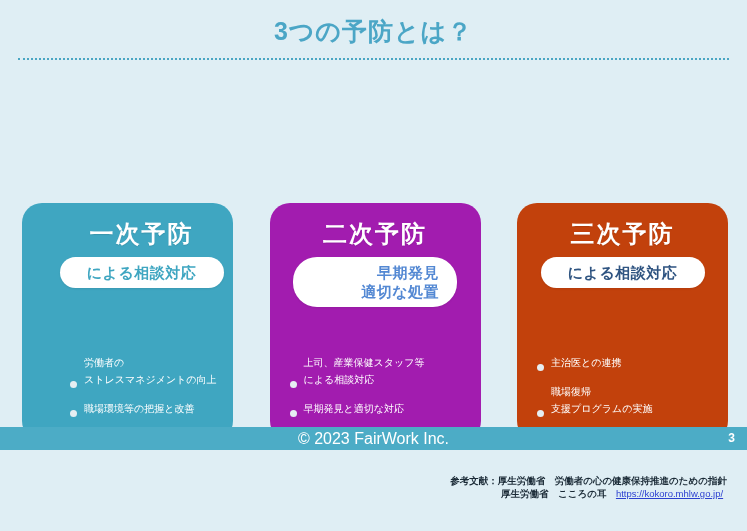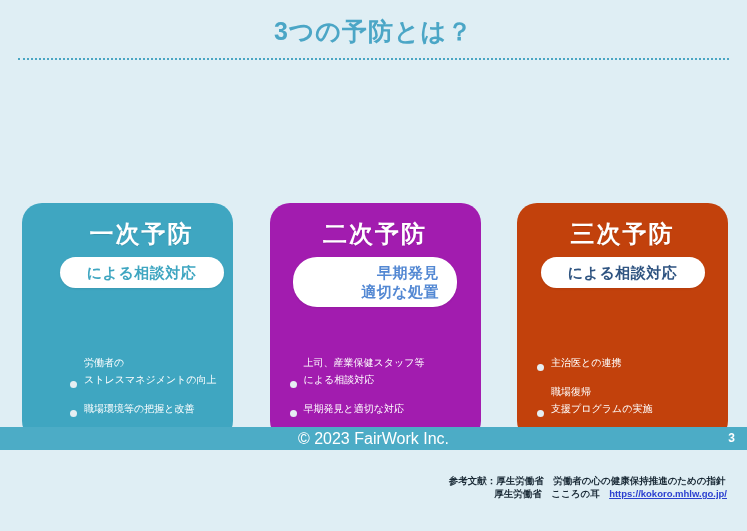--- a/index.html
+++ b/index.html
@@ -149,21 +149,21 @@
     text-align: center;
     font-size: 9.5px;
     line-height: 13px;
     color: #1a2a36;
     font-weight: bold;
   }
   .refs .ref-row { white-space: pre; }
   .refs .ref-link {
     color: #2b3fd0;
     text-decoration: underline;
-    font-weight: bold;
+    font-weight: normal;
   }
 
   
   .footer-bar {
     position: absolute;
     left: 0;
     bottom: 0;
     width: 747px;
     height: 23px;
     background: #4cacc6;

